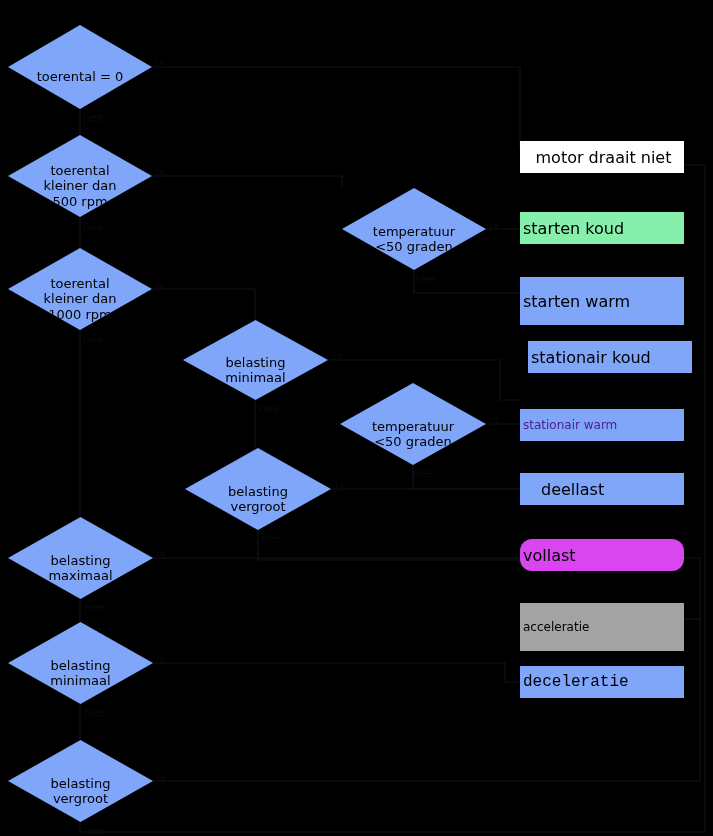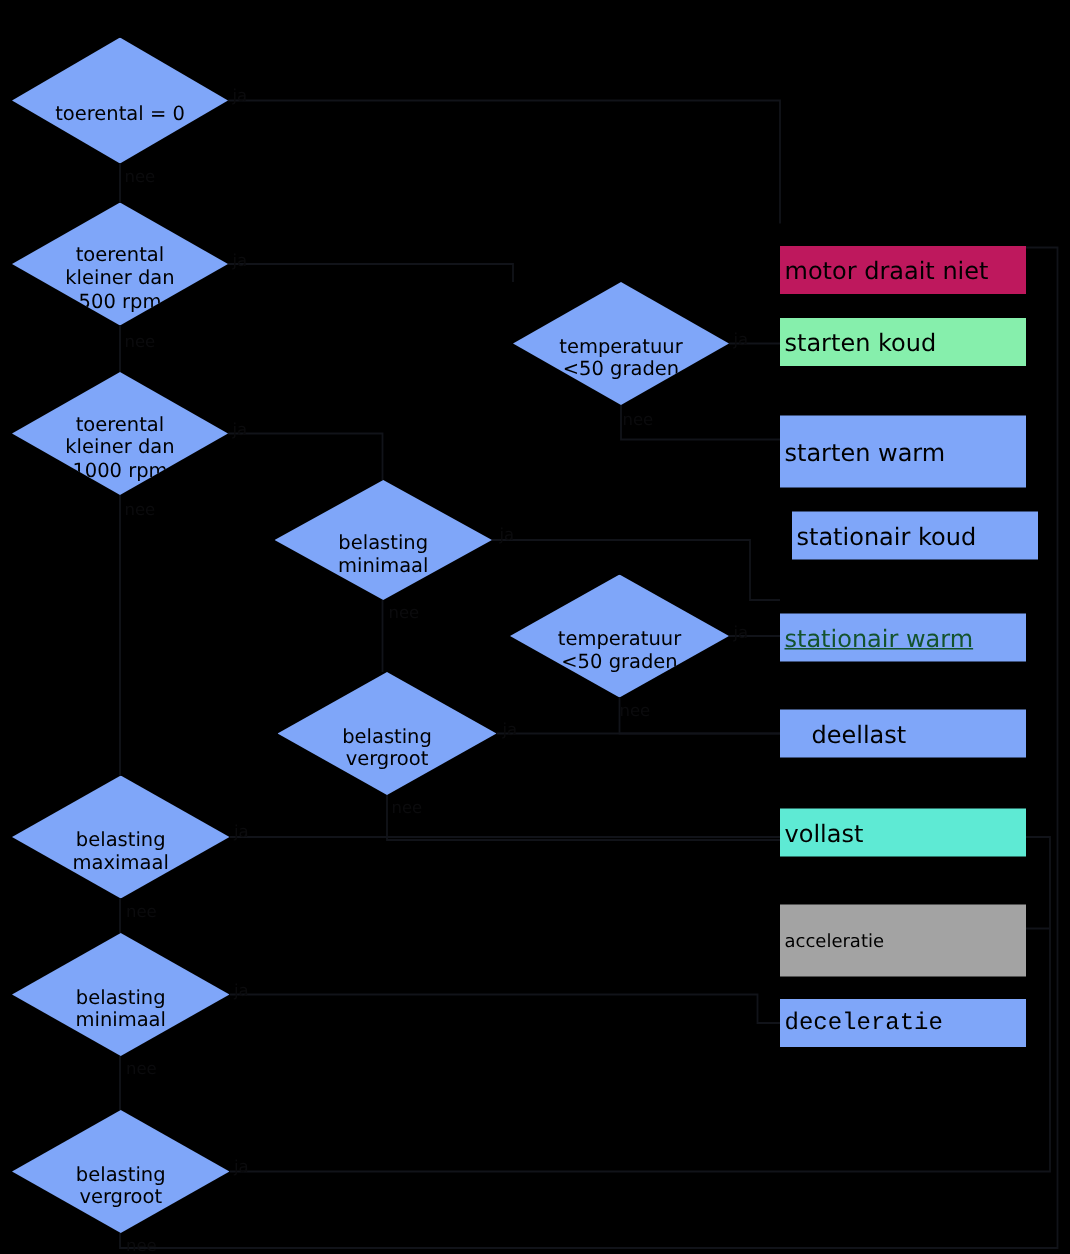--- a/index.html
+++ b/index.html
@@ -132,39 +132,39 @@
         <span class="dlabel">belasting
 minimaal</span>
       </div>
       <div class="diamond" style="left: 8px; top: 740px; width: 145px; height: 82px; font-size: 13px; background: rgb(127, 166, 249); color: rgb(0, 0, 0);">
         <span class="dlabel">belasting
 vergroot</span>
       </div>
     </div>
 
   <div id="state-layer">
-      <div class="rect" style="left: 520px; top: 164px; width: 164px; height: 32px; font-size: 16px; background: #be185d; color: rgb(0, 0, 0);">
+      <div class="rect" style="left: 520px; top: 141px; width: 164px; height: 32px; font-size: 16px; background: #ffffff; color: rgb(0, 0, 0); justify-content: center;">
         <span>motor draait niet</span>
       </div>
       <div class="rect" style="left: 520px; top: 212px; width: 164px; height: 32px; font-size: 16px; background: #86efac; color: rgb(0, 0, 0);">
         <span>starten koud</span>
       </div>
       <div class="rect" style="left: 520px; top: 277px; width: 164px; height: 48px; font-size: 16px; background: rgb(127, 166, 249); color: rgb(0, 0, 0);">
         <span>starten warm</span>
       </div>
       <div class="rect" style="left: 528px; top: 341px; width: 164px; height: 32px; font-size: 16px; background: rgb(127, 166, 249); color: #000000;">
         <span>stationair koud</span>
       </div>
-      <div class="rect" style="left: 520px; top: 409px; width: 164px; height: 32px; font-size: 16px; background: rgb(127, 166, 249); color: #14532d; text-decoration: underline;">
+      <div class="rect" style="left: 520px; top: 409px; width: 164px; height: 32px; font-size: 12px; background: rgb(127, 166, 249); color: #4c1d95;">
         <span>stationair warm</span>
       </div>
       <div class="rect" style="left: 520px; top: 473px; width: 164px; height: 32px; font-size: 16px; background: rgb(127, 166, 249); color: rgb(0, 0, 0); padding-left: 21px;">
         <span>deellast</span>
       </div>
-      <div class="rect" style="left: 520px; top: 539px; width: 164px; height: 32px; font-size: 16px; background: #5eead4; color: rgb(0, 0, 0);">
+      <div class="rect" style="left: 520px; top: 539px; width: 164px; height: 32px; font-size: 16px; background: #d946ef; color: rgb(0, 0, 0); border-radius: 12px;">
         <span>vollast</span>
       </div>
       <div class="rect" style="left: 520px; top: 603px; width: 164px; height: 48px; font-size: 12px; background: #a3a3a3; color: rgb(0, 0, 0);">
         <span>acceleratie</span>
       </div>
       <div class="rect" style="left: 520px; top: 666px; width: 164px; height: 32px; font-size: 16px; background: rgb(127, 166, 249); color: rgb(0, 0, 0); font-family: Liberation Mono, monospace;">
         <span>deceleratie</span>
       </div>
     </div>
 

